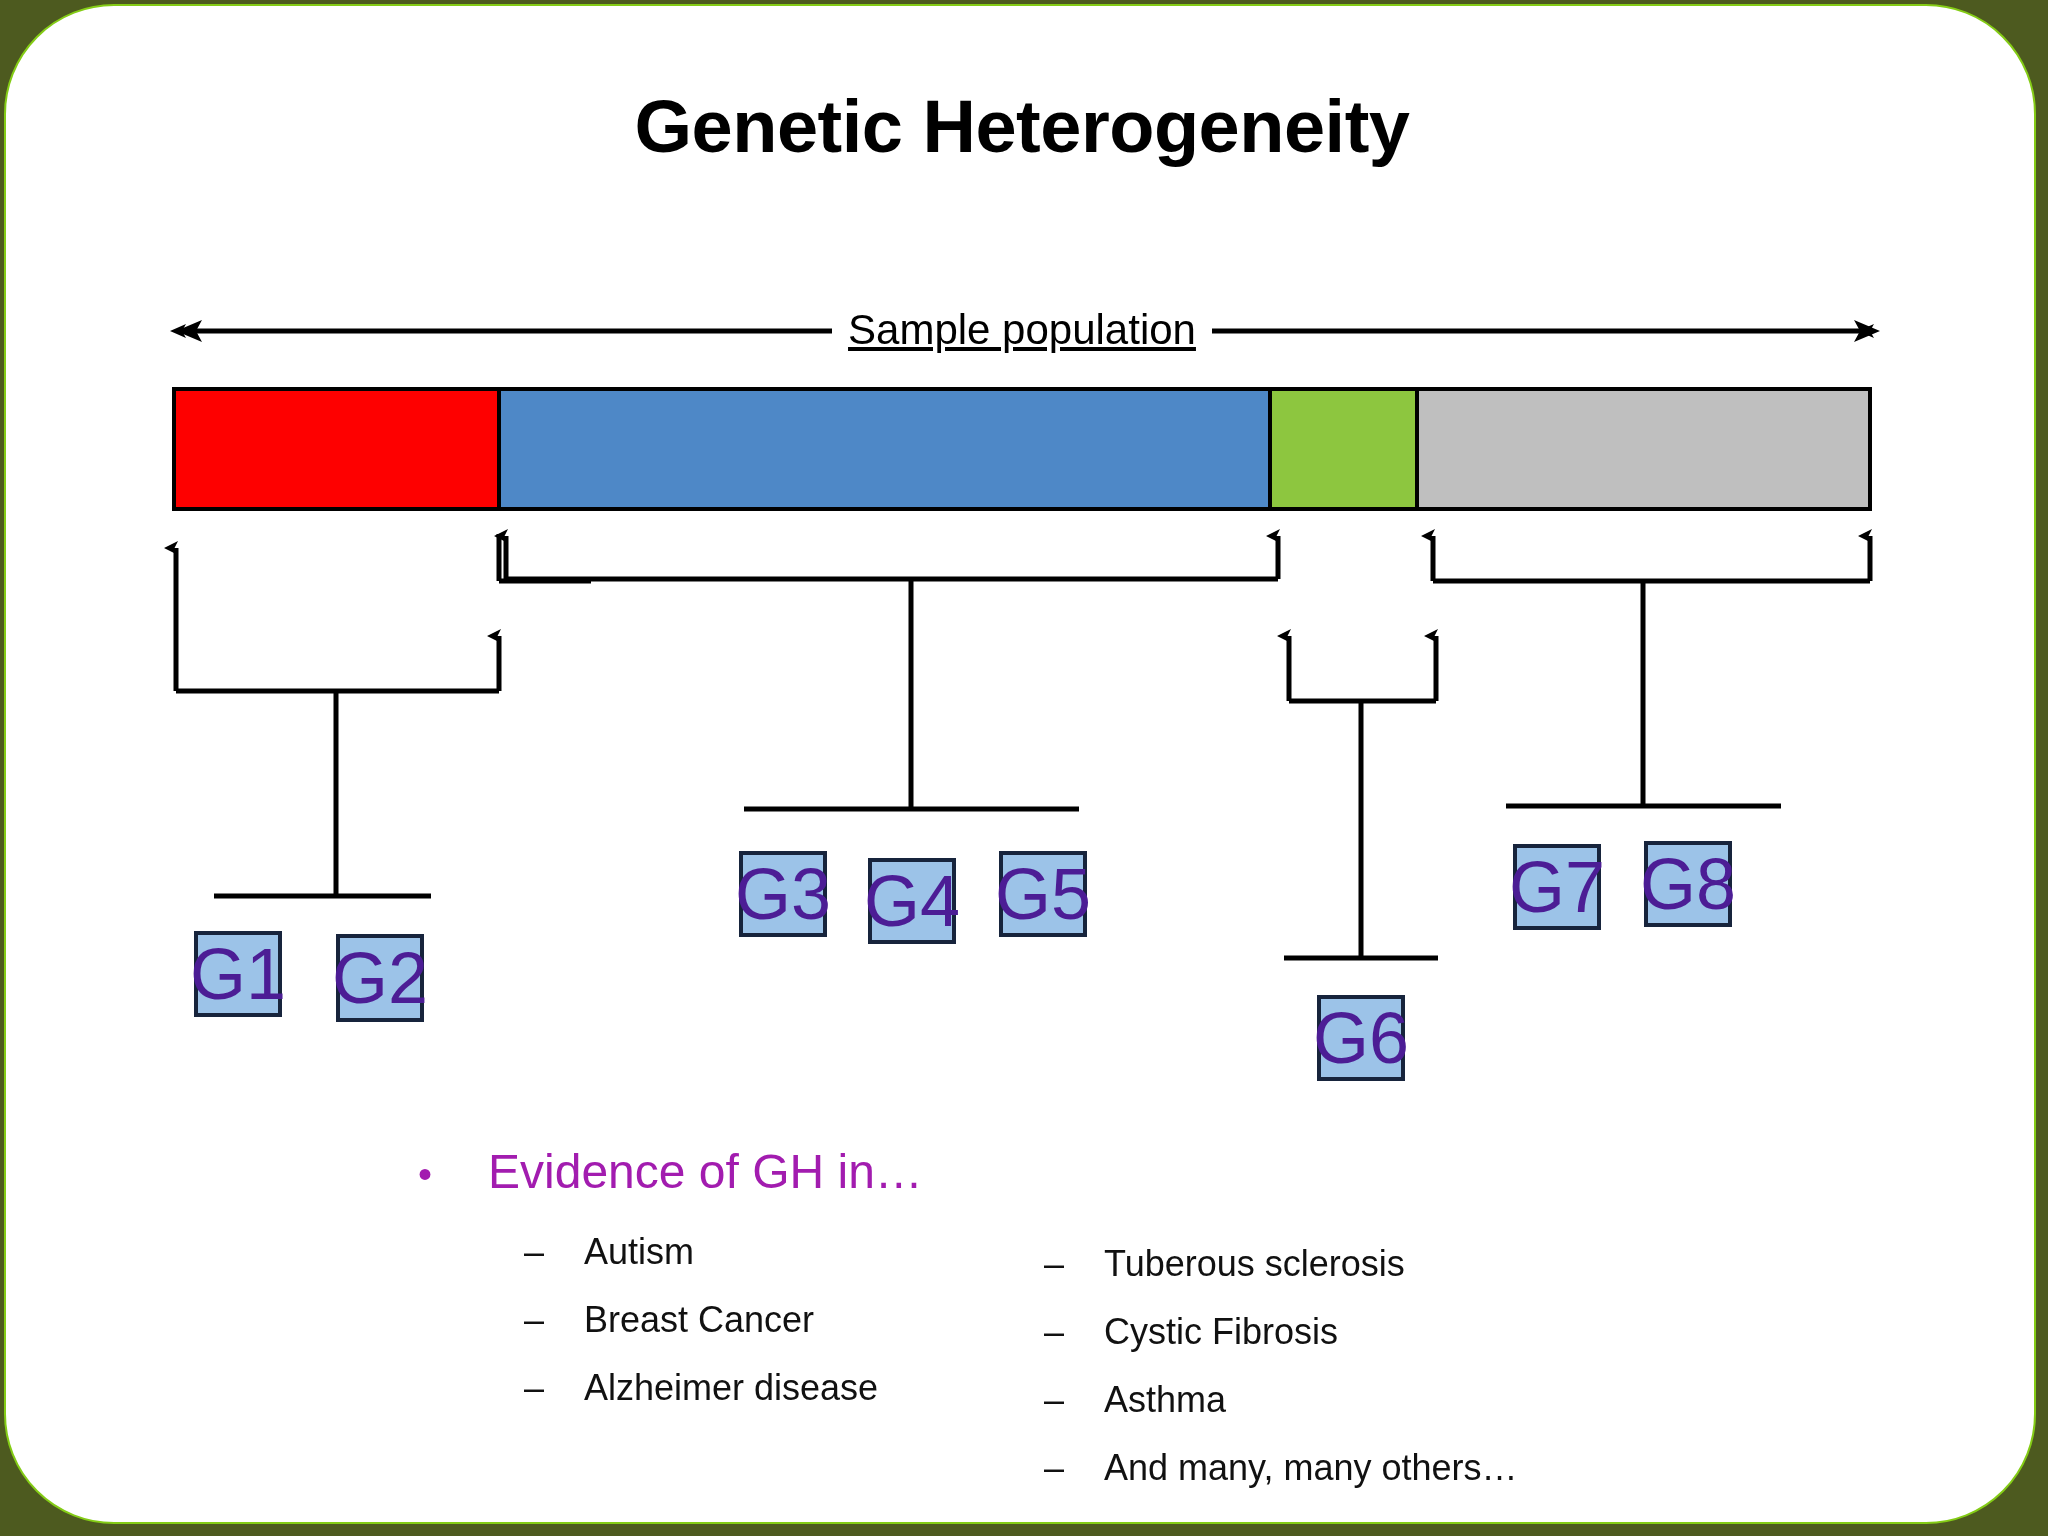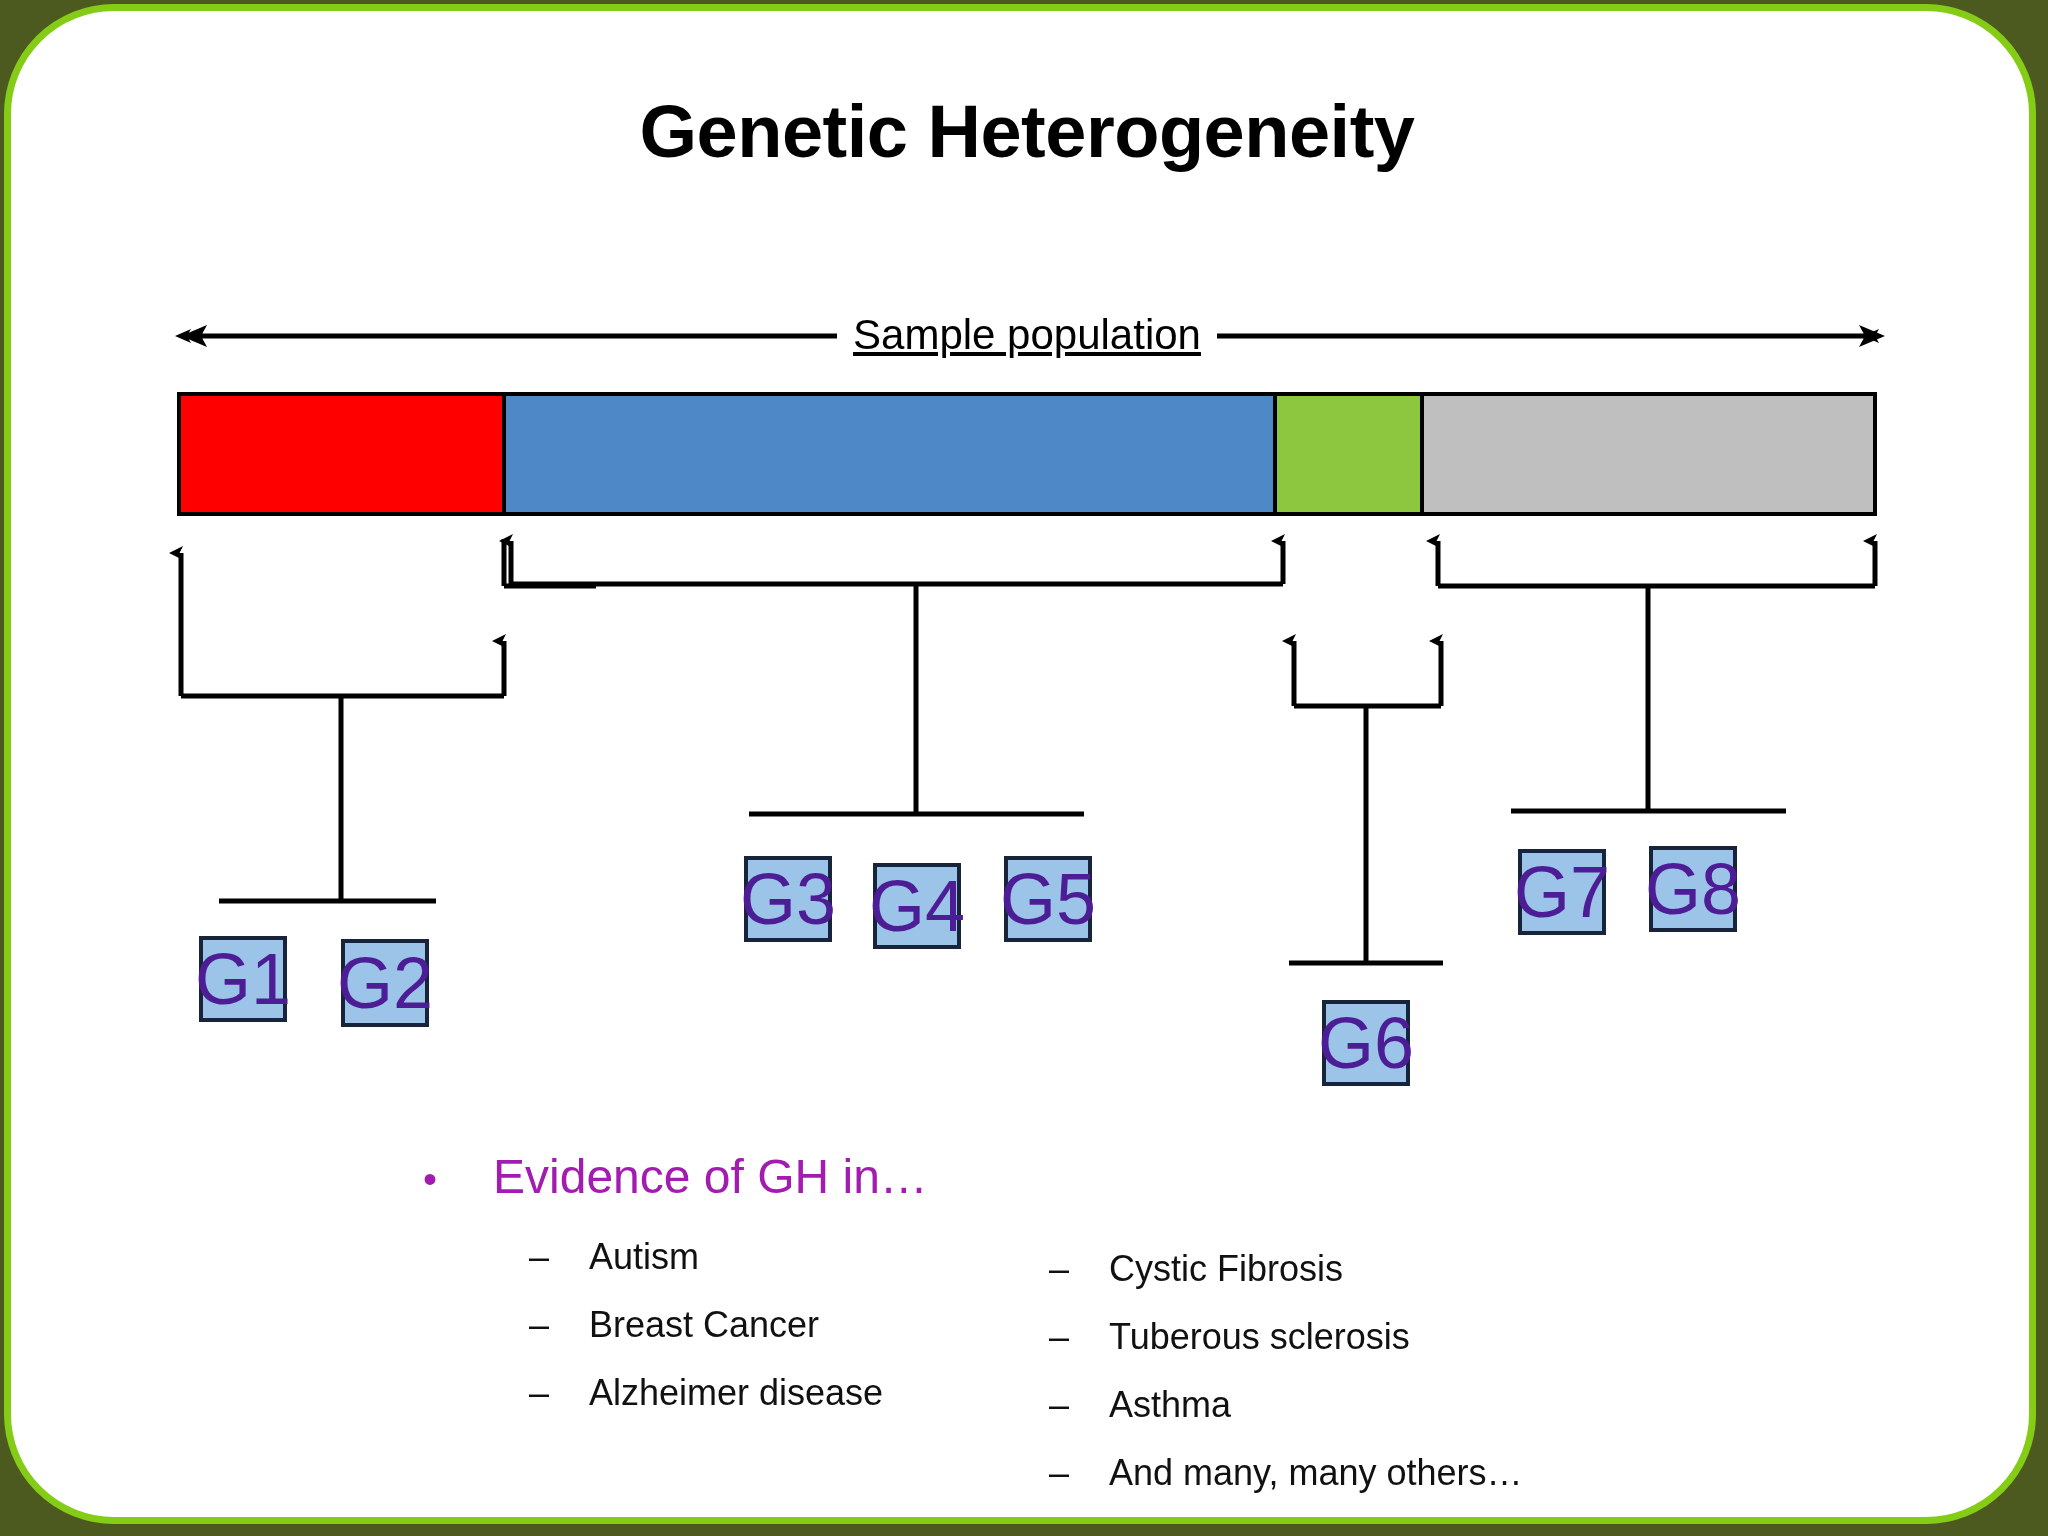--- a/index.html
+++ b/index.html
@@ -19,21 +19,21 @@
     width: 2048px; height: 1536px;
     background: #4d5a1f;
   }
   #slide-card {
     position: absolute;
     left: 4px; top: 4px;
     width: 2032px;
     height: 1520px;
     box-sizing: border-box;
     background: #ffffff;
-    border: 7px solid #84cc16;
+    border: 2px solid #84cc16;
     border-radius: 110px;
     overflow: hidden;
     padding-left: 6px;
   }
   #title {
     position: absolute;
     left: 0; top: 78px;
     width: 2032px;
     text-align: center;
     font-size: 74px;
@@ -215,26 +215,26 @@
       <div class="sub-item">
         <span class="dash">–</span><span>Breast Cancer</span>
       </div>
       <div class="sub-item">
         <span class="dash">–</span><span>Alzheimer disease</span>
       </div>
     </div>
 
     <div class="sub-col" id="sub-right">
       <div class="sub-item">
+        <span class="dash">–</span><span>Tuberous sclerosis</span>
+      </div>
+      <div class="sub-item">
         <span class="dash">–</span><span>Cystic Fibrosis</span>
       </div>
       <div class="sub-item">
-        <span class="dash">–</span><span>Tuberous sclerosis</span>
-      </div>
-      <div class="sub-item">
         <span class="dash">–</span><span>Asthma</span>
       </div>
       <div class="sub-item">
         <span class="dash">–</span><span>And many, many others…</span>
       </div>
     </div>
 
   </div>
 
 </div>

